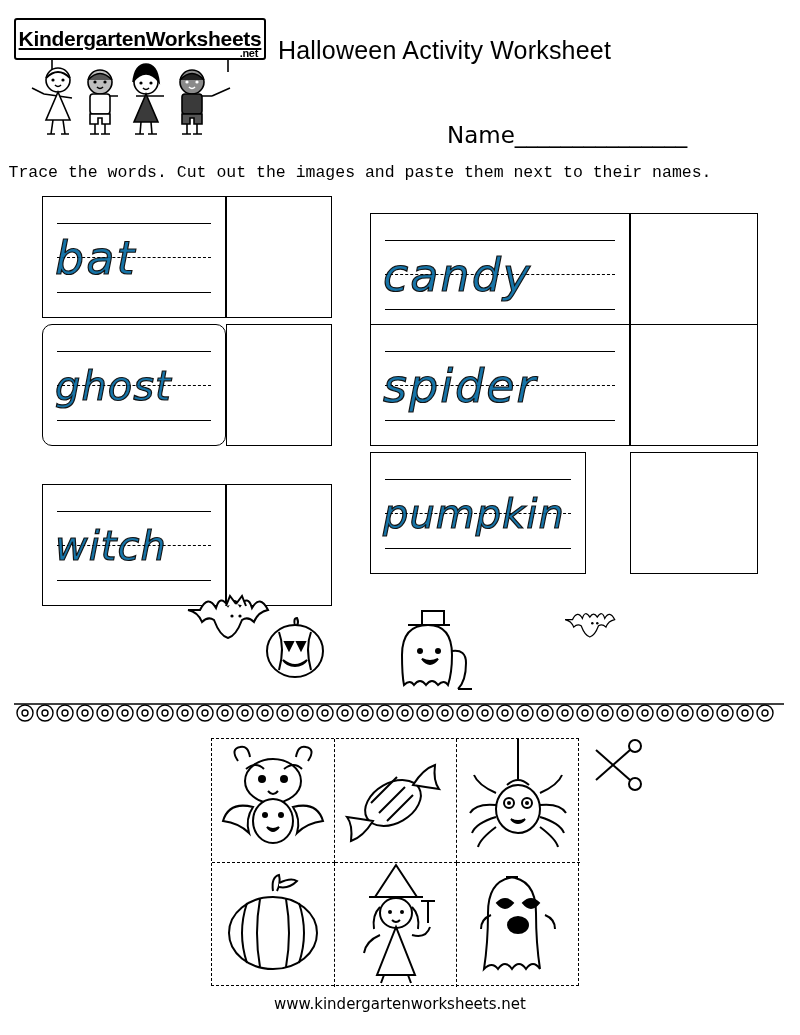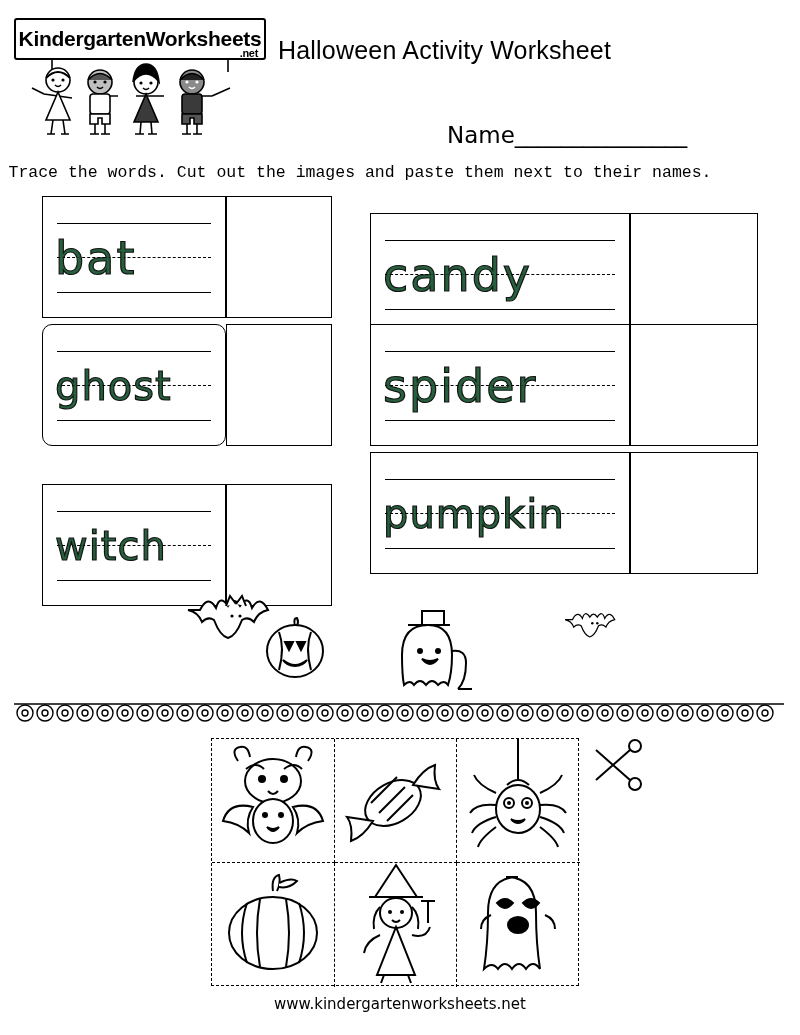--- a/index.html
+++ b/index.html
@@ -30,20 +30,21 @@
     top: 18px;
     width: 252px;
     height: 42px;
     border: 2px solid #000;
     border-radius: 3px;
     background: #fff;
     box-sizing: border-box;
     display: flex;
     align-items: center;
     justify-content: center;
+    text-decoration: underline;
   }
   .logo-text {
     font-size: 21px;
     letter-spacing: -0.3px;
     white-space: nowrap;
   }
   .logo-text .b { font-weight: bold; }
   .logo-net {
     position: absolute;
     right: 6px;
@@ -129,26 +130,27 @@
 
   .trace-word {
     position: absolute;
     left: 12px;
     top: 26px;
     height: 70px;
     display: flex;
     align-items: center;
     font-size: 46px;
     font-family: "DejaVu Sans", sans-serif;
-    color: #14532d;
+    color: #0369a1;
     -webkit-text-stroke: 1.2px #000;
     letter-spacing: 2px;
     line-height: 1;
     white-space: nowrap;
     opacity: 0.92;
+    font-style: italic;
   }
   .trace-word.small { font-size: 40px; letter-spacing: 1px; }
 
   
   .middle-art {
     position: absolute;
     left: 0;
     top: 578px;
     width: 800px;
     height: 125px;
@@ -334,21 +336,21 @@
         <div class="line-solid-top"></div>
         <div class="line-dash-mid"></div>
         <div class="line-solid-bottom"></div>
       </div>
       <div class="trace-word small">witch</div>
     </div>
     <div class="trace-cell paste-cell" style="left:184px; width:106px;"></div>
   </div>
 
   <div class="trace-row" style="left:370px; top:256px; width:388px;">
-    <div class="trace-cell word-cell" style="width:260px;">
+    <div class="trace-cell word-cell" style="width:216px;">
       <div class="lines">
         <div class="line-solid-top"></div>
         <div class="line-dash-mid"></div>
         <div class="line-solid-bottom"></div>
       </div>
       <div class="trace-word small">pumpkin</div>
     </div>
     <div class="trace-cell paste-cell" style="left:260px; width:128px;"></div>
   </div>
 </div>

